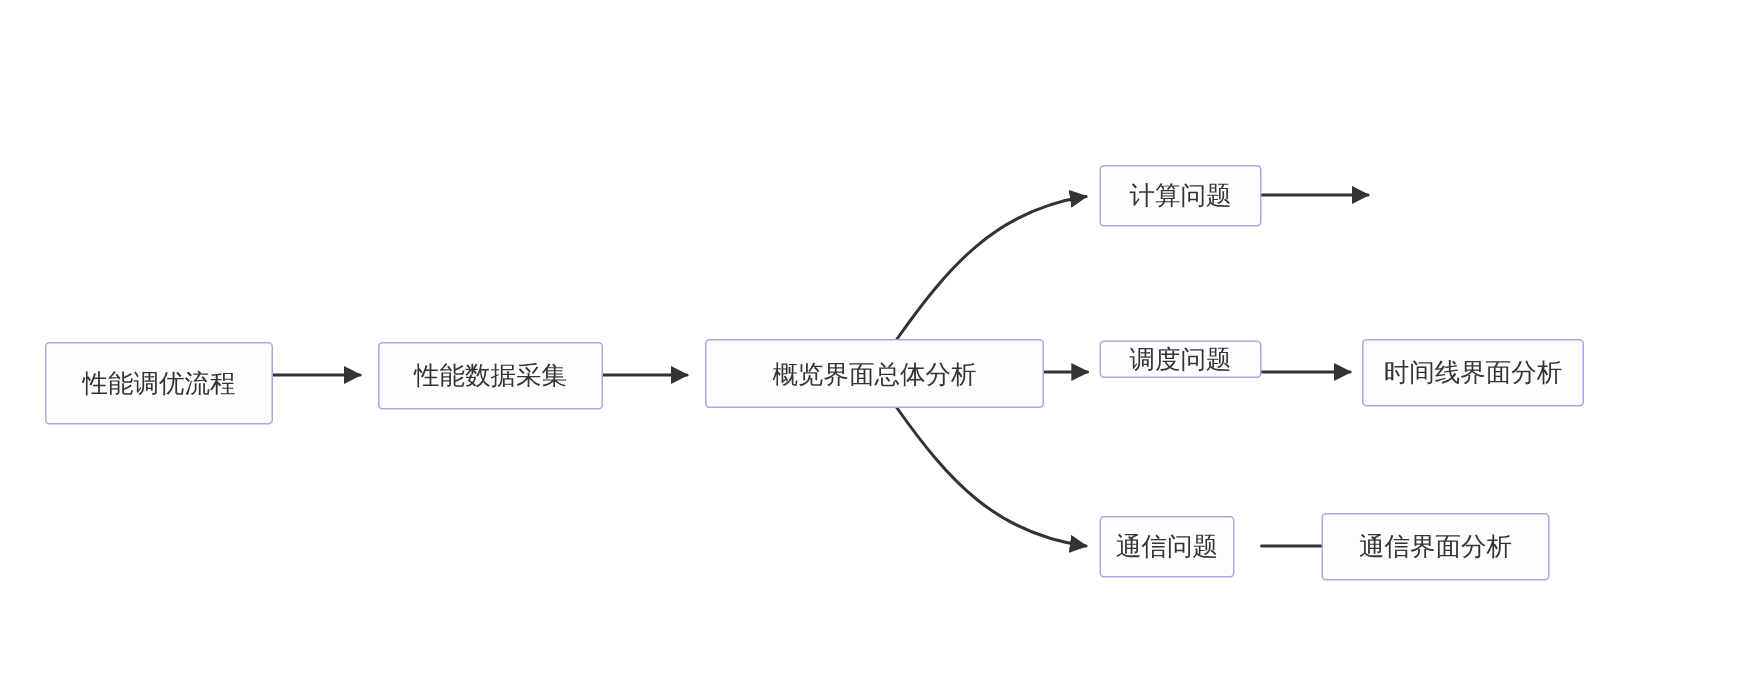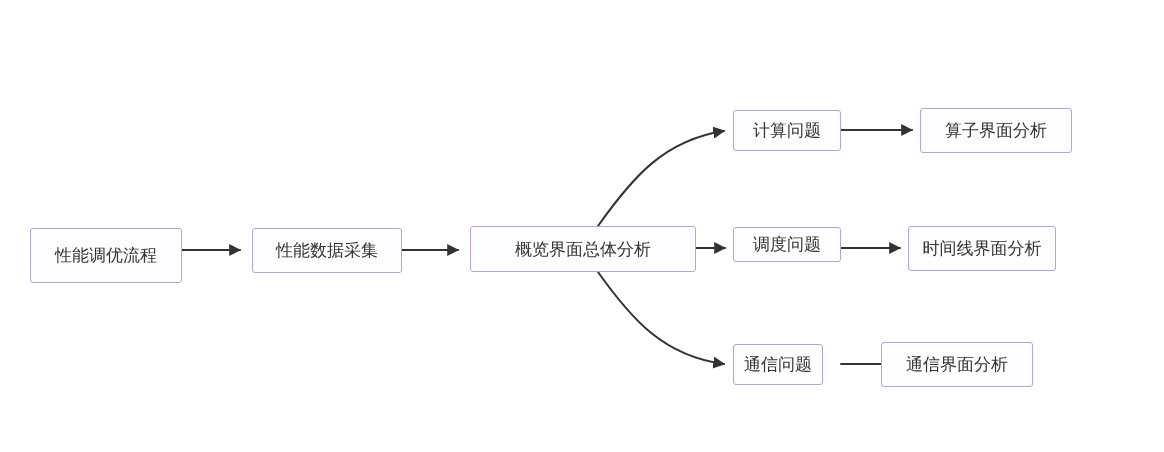--- a/index.html
+++ b/index.html
@@ -62,31 +62,28 @@
   </div>
 
   <div class="node" style="left:470px;top:226px;width:226px;height:46px">
     <span>概览界面总体分析</span>
   </div>
 
   <div class="node" style="left:733px;top:110px;width:108px;height:41px">
     <span>计算问题</span>
   </div>
 
-  <div class="node" style="left:733px;top:227px;width:108px;height:35px">
+  <div class="node" style="left:733px;top:227px;width:108px;height:25px">
     <span>调度问题</span>
   </div>
 
   <div class="node" style="left:733px;top:344px;width:90px;height:41px">
     <span>通信问题</span>
   </div>
 
-  <div class="node" style="left:920px;top:108px;width:152px;height:45px">
-    <span>算子界面分析</span>
-  </div>
 
   <div class="node" style="left:908px;top:226px;width:148px;height:45px">
     <span>时间线界面分析</span>
   </div>
 
   <div class="node" style="left:881px;top:342px;width:152px;height:45px">
     <span>通信界面分析</span>
   </div>
 
 </div>

